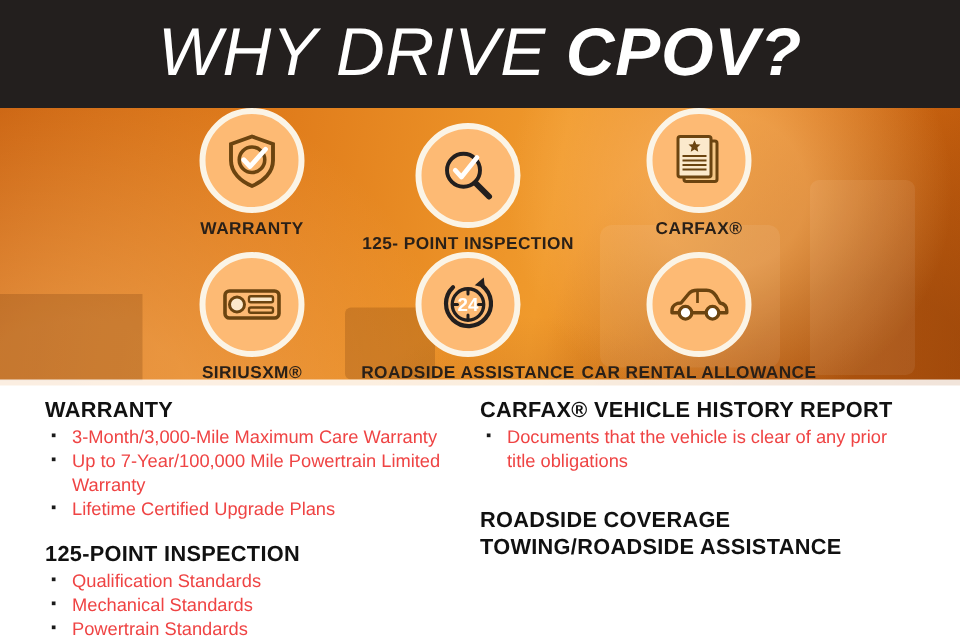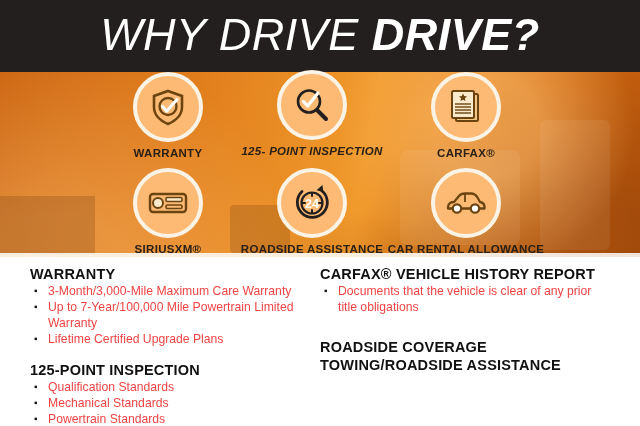--- a/index.html
+++ b/index.html
@@ -64,38 +64,38 @@
 <div id="poster">
 
   <div class="bg-photo"></div>
   <div class="bg-shape" style="left:400px;top:150px;width:120px;height:95px;border-radius:8px;"></div>
   <div class="bg-shape" style="left:540px;top:120px;width:70px;height:130px;border-radius:6px;"></div>
   <div class="bg-dark" style="left:0px;top:196px;width:95px;height:58px;"></div>
   <div class="bg-dark" style="left:230px;top:205px;width:60px;height:48px;border-radius:4px;"></div>
 
   <div class="header">
     <div class="header-title">
-      <span>WHY DRIVE </span><b>DRIVE?</b>
+      <span>WHY DRIVE </span><b>CPOV?</b>
     </div>
   </div>
 
   <div class="icons">
 
     <div class="icell" style="left:88px;top:6px;">
       <div class="circle">
         <svg width="40" height="40" viewBox="0 0 40 40">
           <path d="M20 4 L34 9 V20 C34 28 27.5 34 20 37 C12.5 34 6 28 6 20 V9 Z" fill="none" stroke="#6B4410" stroke-width="2.6"></path>
           <circle cx="20" cy="19.5" r="8.5" fill="none" stroke="#6B4410" stroke-width="2.4"></circle>
           <path d="M14.5 19.5 L18.7 24 L29 12.5" fill="none" stroke="#FFFFFF" stroke-width="3.2" stroke-linecap="round" stroke-linejoin="round"></path>
         </svg>
       </div>
       <div class="ilabel">WARRANTY</div>
     </div>
 
-    <div class="icell" style="left:232px;top:4px;font-style:italic;">
+    <div class="icell" style="left:232px;top:16px;">
       <div class="circle">
         <svg width="40" height="40" viewBox="0 0 40 40">
           <circle cx="17" cy="16.5" r="11" fill="none" stroke="#231F1E" stroke-width="2.6"></circle>
           <line x1="25" y1="25" x2="34" y2="34" stroke="#231F1E" stroke-width="4" stroke-linecap="round"></line>
           <path d="M11.5 16.5 L15.6 21 L26 8" fill="none" stroke="#FFFFFF" stroke-width="3.2" stroke-linecap="round" stroke-linejoin="round"></path>
         </svg>
       </div>
       <div class="ilabel">125- POINT INSPECTION</div>
     </div>
 

